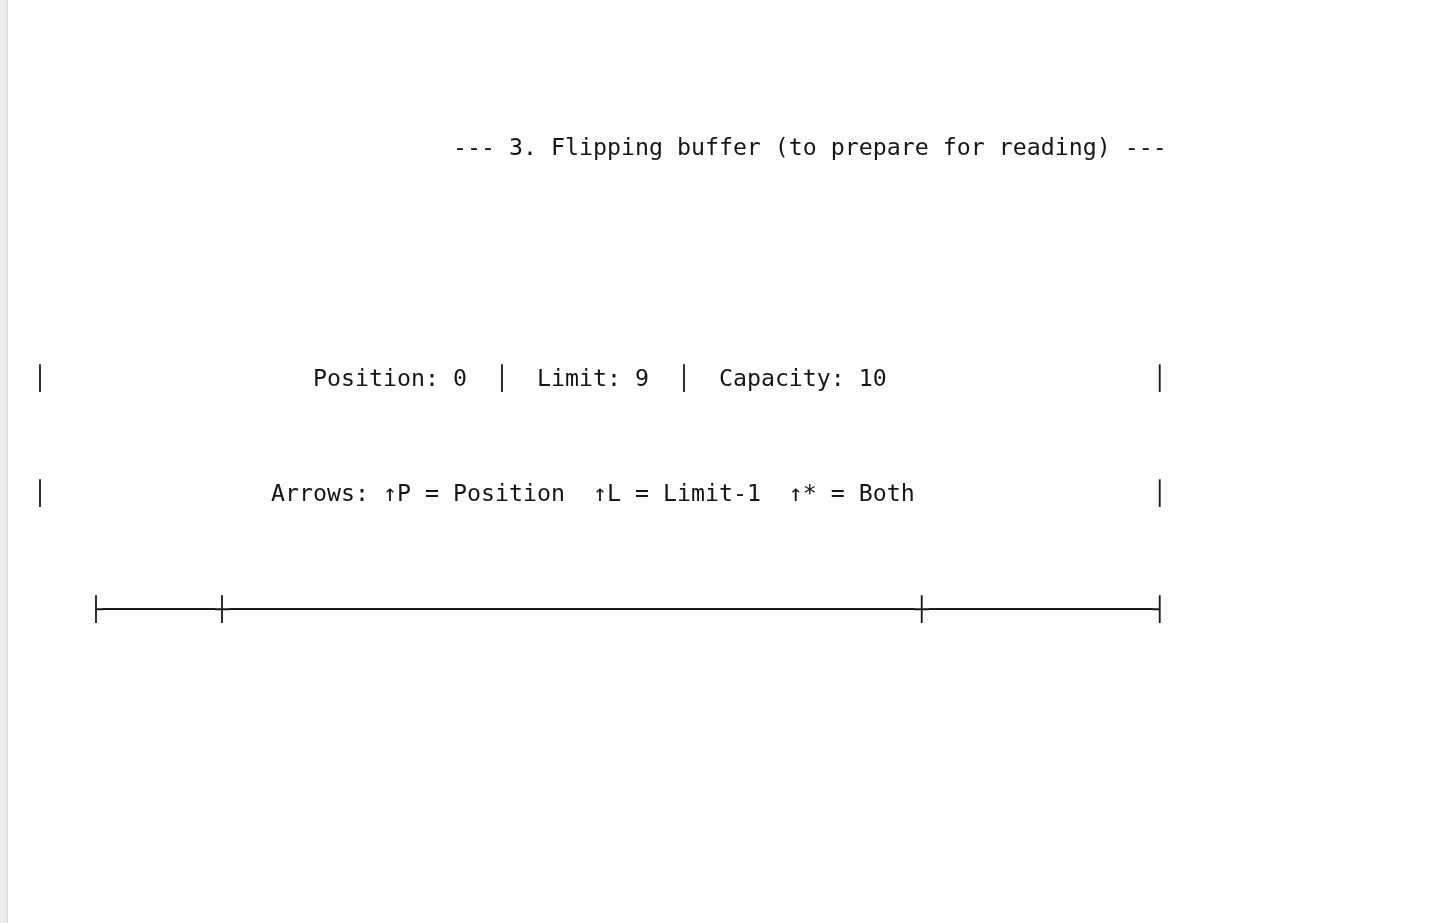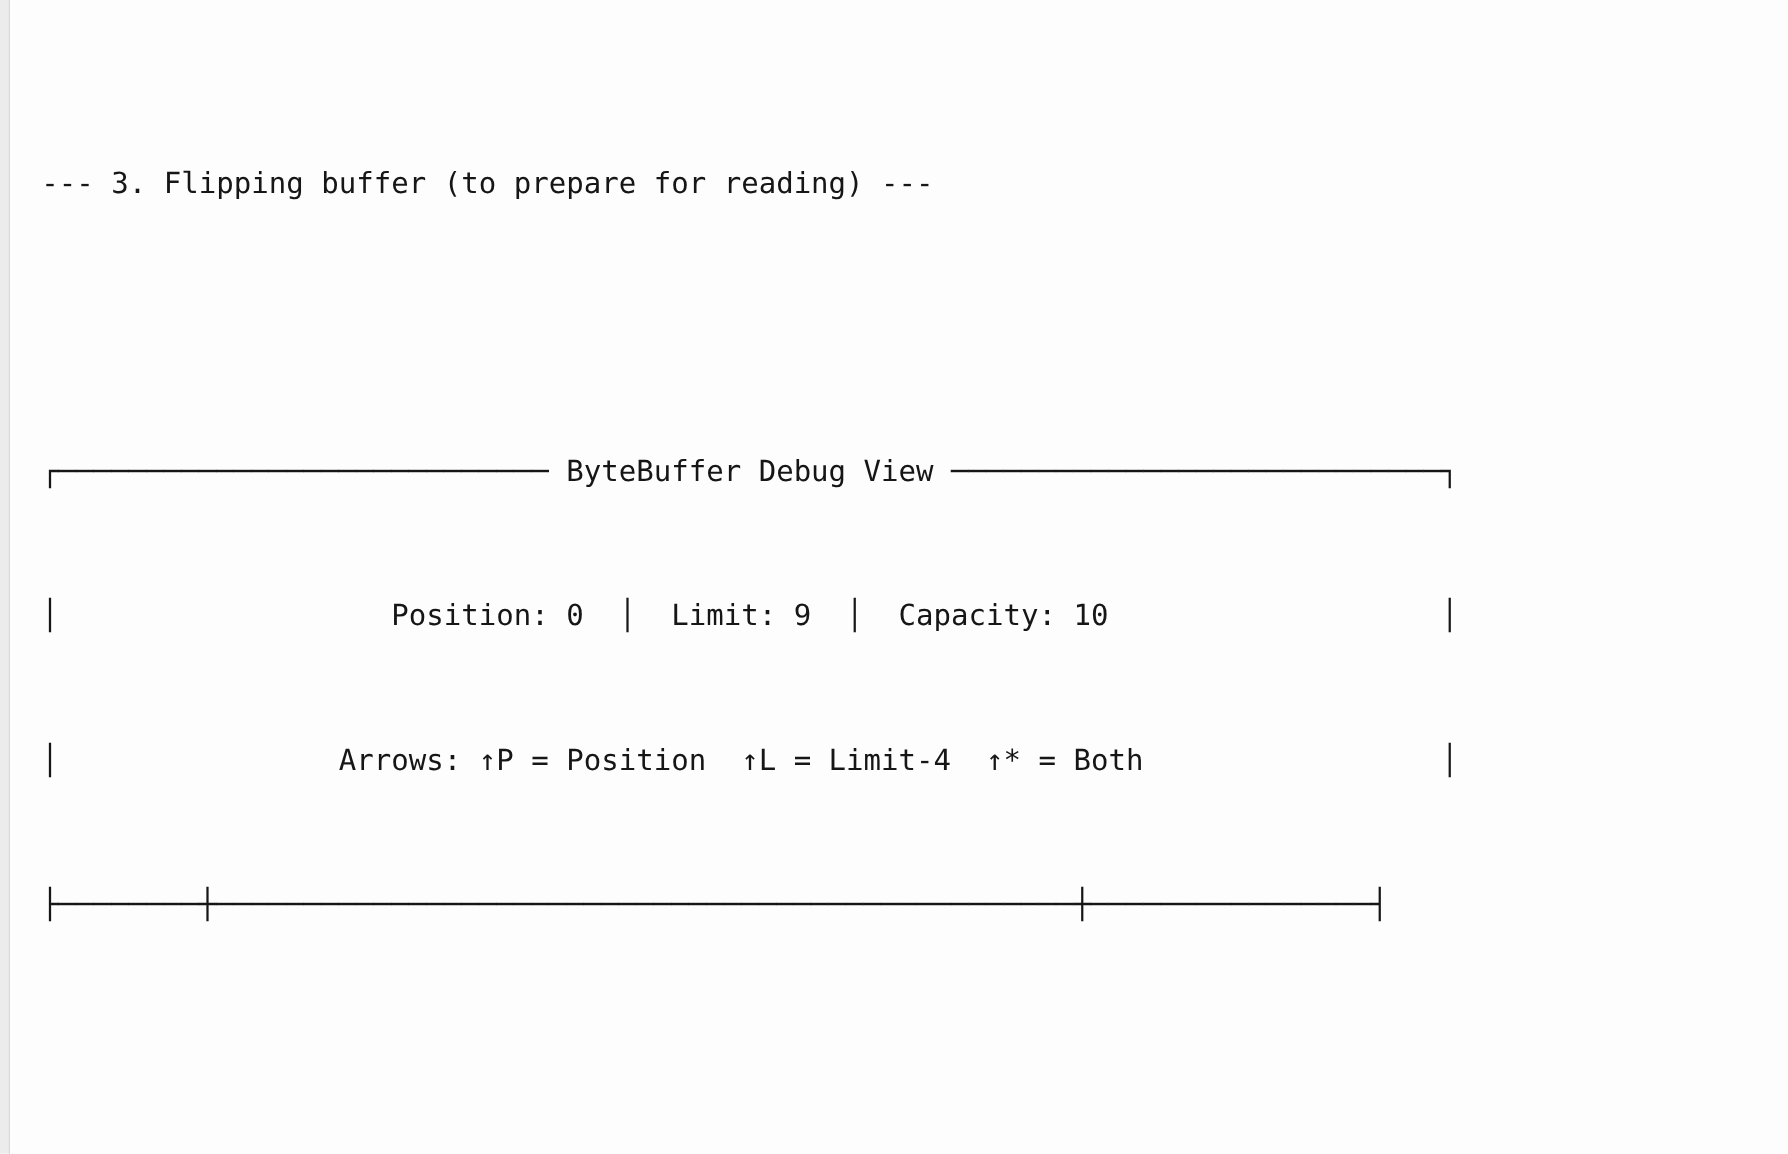--- a/index.html
+++ b/index.html
@@ -26,35 +26,34 @@
     position: absolute;
     left: 33px;
     top: 12px;
     font-family: "DejaVu Sans Mono", "Liberation Mono", monospace;
     font-size: 23.25px;
     line-height: 38.5px;
     color: #161616;
     white-space: pre;
     font-variant-ligatures: none;
   }
-  .ln { white-space: pre; }
+  .ln { white-space: pre; text-align: right; }
 </style>
 </head>
 <body>
 
 <div class="gutter"></div>
 
 <div class="term">
 
   <div class="ln">--- 3. Flipping buffer (to prepare for reading) ---</div>
 
   <div>
-    <div class="ln">┌──────────────────────────── ByteBuffer Debug View ────────────────────────────┐</div>
     <div class="ln">│                   Position: 0  │  Limit: 9  │  Capacity: 10                   │</div>
-    <div class="ln">│                Arrows: ↑P = Position  ↑L = Limit-4  ↑* = Both                 │</div>
+    <div class="ln">│                Arrows: ↑P = Position  ↑L = Limit-1  ↑* = Both                 │</div>
     <div class="ln">├────────┼─────────────────────────────────────────────────┼────────────────┤</div>
     
     
     
     
   </div>
 
   
 
   

